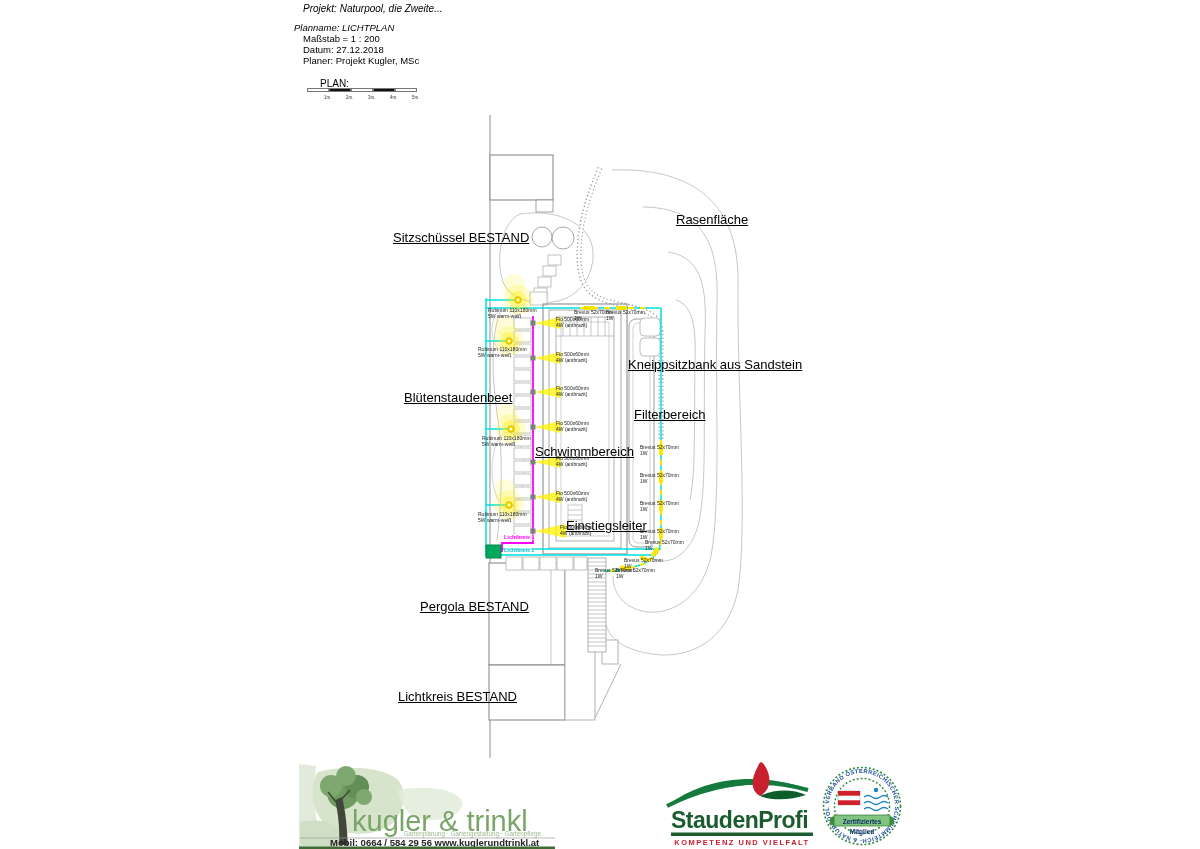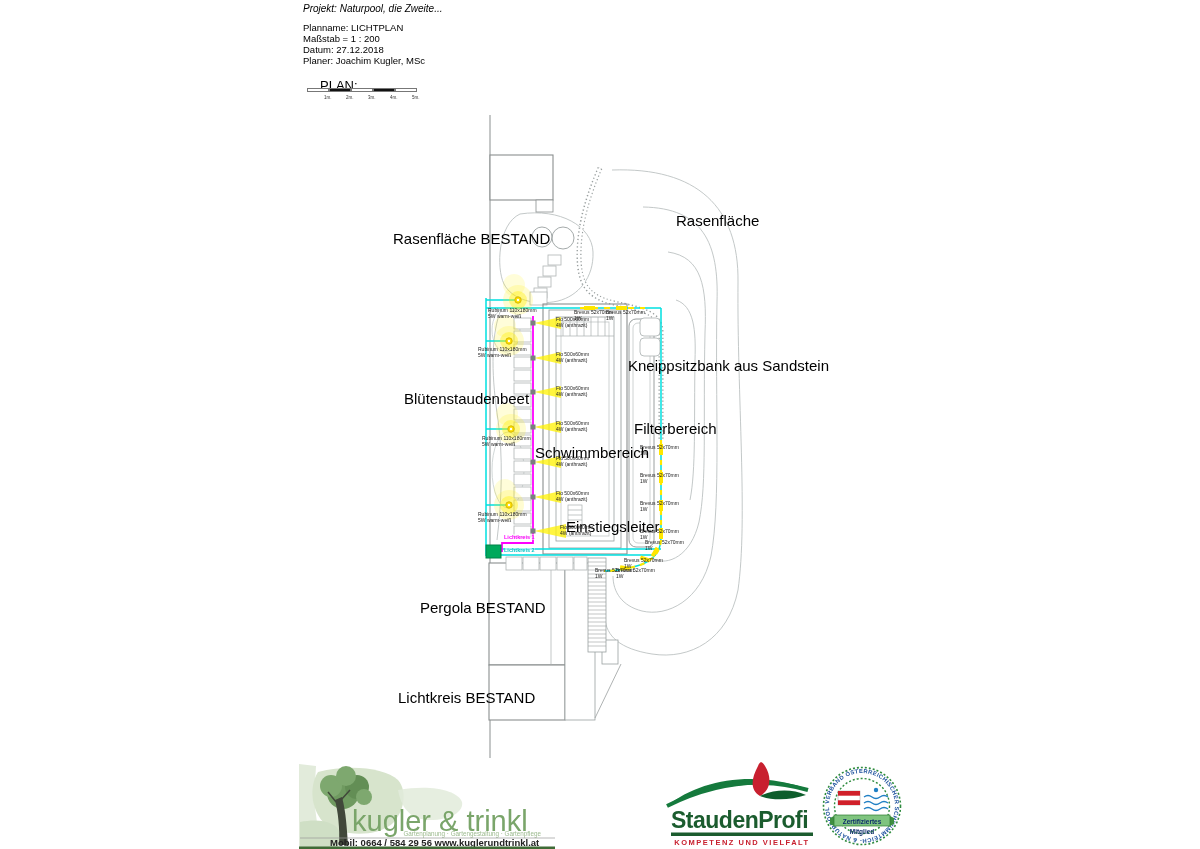--- a/index.html
+++ b/index.html
@@ -2,43 +2,43 @@
 <html><head>
 <meta charset="utf-8">
 <style>
   html,body{margin:0;padding:0;background:#fff;}
   #page{position:relative;width:1200px;height:849px;background:#fff;overflow:hidden;
         font-family:"Liberation Sans",sans-serif;color:#000;border-radius:8px;}
   .abs{position:absolute;}
   
   .hdr-project{font-style:italic;font-size:10px;}
   .hdr-line{font-size:9.5px;line-height:11px;}
-  .plan-word{font-size:13px;}
+  .plan-word{font-size:10px;}
   .bar{position:absolute;height:4px;border:0.5px solid #777;box-sizing:border-box;}
   .tick{position:absolute;font-size:4.5px;color:#333;}
   
-  .al{position:absolute;font-size:15px;white-space:nowrap;}
+  .al{position:absolute;font-size:13px;white-space:nowrap;text-decoration:underline;}
   
   .fxl{position:absolute;font-size:5px;line-height:5.5px;color:#222;white-space:nowrap;}
   .fxl span{display:block;}
   .circ{position:absolute;font-size:5.5px;font-weight:bold;white-space:nowrap;background:rgba(255,255,255,.55);}
   .c1{color:#ff00ff;}
   .c2{color:#00c5c5;}
   svg{position:absolute;left:0;top:0;}
 </style>
 </head>
 <body>
 
 <div id="page">
 
   <div class="abs hdr-project" style="left:303px;top:3px;">Projekt: Naturpool, die Zweite...</div>
-  <div class="abs hdr-line" style="left:303px;top:22px;">Planname: LICHTPLAN</div>
+  <div class="abs hdr-line" style="left:294px;top:22px;font-style:italic;">Planname: LICHTPLAN</div>
   <div class="abs hdr-line" style="left:303px;top:33px;">Maßstab = 1 : 200</div>
   <div class="abs hdr-line" style="left:303px;top:44px;">Datum: 27.12.2018</div>
-  <div class="abs hdr-line" style="left:303px;top:55px;">Planer: Joachim Kugler, MSc</div>
+  <div class="abs hdr-line" style="left:303px;top:55px;">Planer: Projekt Kugler, MSc</div>
 
   <div class="abs plan-word" style="left:320px;top:78px;">PLAN:</div>
   <div>
     <div class="bar" style="left:307px;top:88px;width:22px;background:#fff;"></div>
     <div class="bar" style="left:329px;top:88px;width:22px;background:#111;"></div>
     <div class="bar" style="left:351px;top:88px;width:22px;background:#fff;"></div>
     <div class="bar" style="left:373px;top:88px;width:22px;background:#111;"></div>
     <div class="bar" style="left:395px;top:88px;width:22px;background:#fff;"></div>
     <div class="tick" style="left:324px;top:95px;">1m.</div>
     <div class="tick" style="left:346px;top:95px;">2m.</div>
@@ -289,25 +289,25 @@
       <g>
         <polygon points="830,818 836,815 836,827 830,824" fill="#3e8e41"></polygon>
         <polygon points="894,818 888,815 888,827 894,824" fill="#3e8e41"></polygon>
         <rect x="834" y="815" width="56" height="11" fill="#7fc47f" stroke="#2e7d32" stroke-width="0.7"></rect>
         <text x="862" y="823.5" font-size="6.5" font-weight="bold" fill="#0d2d6b" text-anchor="middle">Zertifiziertes</text>
         <text x="862" y="834" font-size="6.5" font-weight="bold" fill="#0d2d6b" text-anchor="middle">Mitglied</text>
       </g>
     </g>
   </svg>
 
-  <div class="al" style="left:393px;top:230px;">Rasenfläche BESTAND</div>
+  <div class="al" style="left:393px;top:230px;">Sitzschüssel BESTAND</div>
   <div class="al" style="left:676px;top:212px;">Rasenfläche</div>
   <div class="al" style="left:628px;top:324px;margin-top:33px;">Kneippsitzbank aus Sandstein</div>
   <div class="al" style="left:404px;top:390px;">Blütenstaudenbeet</div>
-  <div class="al" style="left:634px;top:420px;text-align:right;">Filterbereich</div>
+  <div class="al" style="left:634px;top:407px;text-align:right;">Filterbereich</div>
   <div class="al" style="left:535px;top:444px;">Schwimmbereich</div>
   <div class="al" style="left:566px;top:518px;">Einstiegsleiter</div>
   <div class="al" style="left:420px;top:599px;">Pergola BESTAND</div>
   <div class="al" style="left:398px;top:689px;">Lichtkreis BESTAND</div>
 
   <div class="fxl" style="left:488px;top:308px;">
     <span>Rubinum 110x180mm</span>
       <span>5W warm-weiß</span>
     </div>
   <div class="fxl" style="left:478px;top:347px;">

